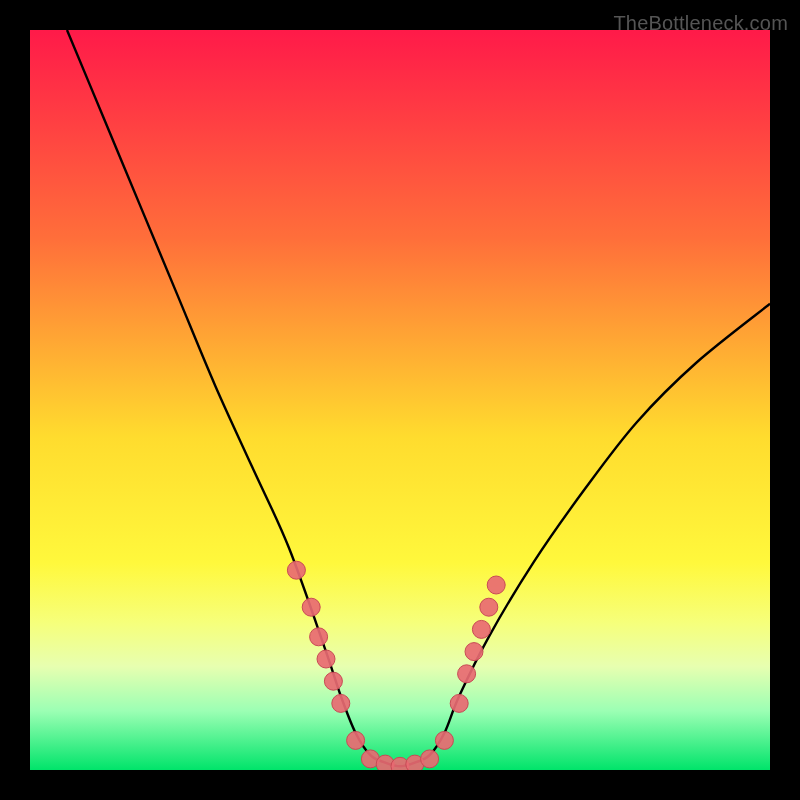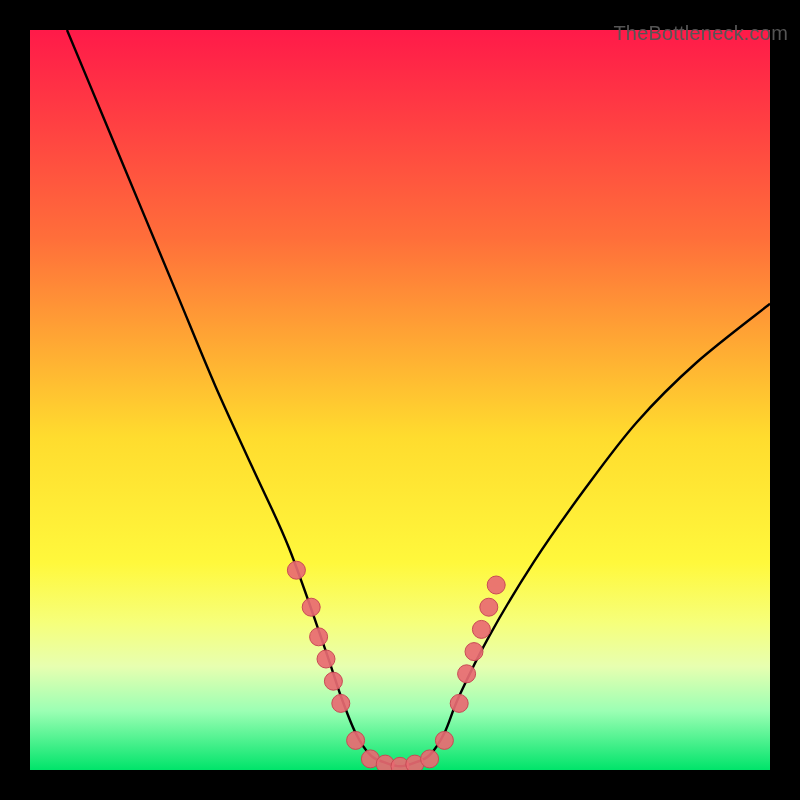--- a/index.html
+++ b/index.html
@@ -19,21 +19,21 @@
   }
   .plot {
     position: absolute;
     left: 30px;
     top: 30px;
     width: 740px;
     height: 740px;
   }
   .watermark {
     position: absolute;
-    top: 22px;
+    top: 12px;
     right: 12px;
     color: #555;
     font-size: 20px;
     font-weight: 500;
     letter-spacing: 0.2px;
     user-select: none;
   }
   svg { display: block; }
 </style>
 </head>

